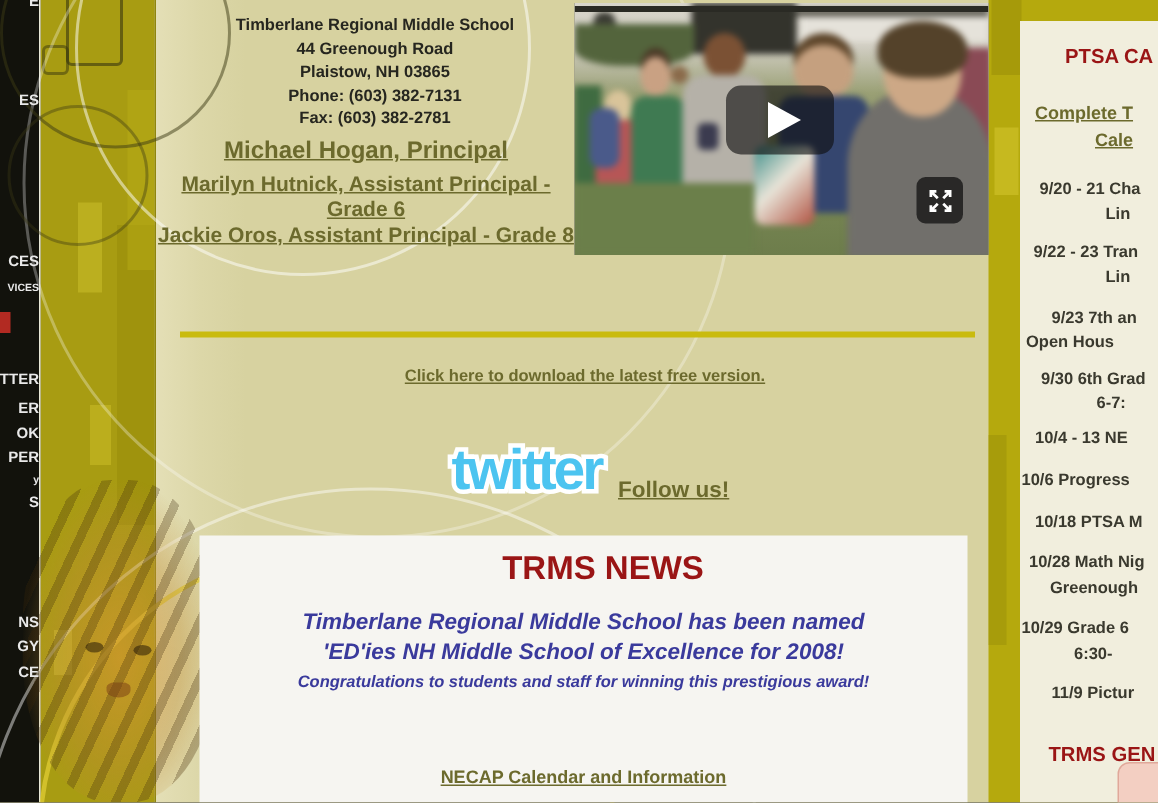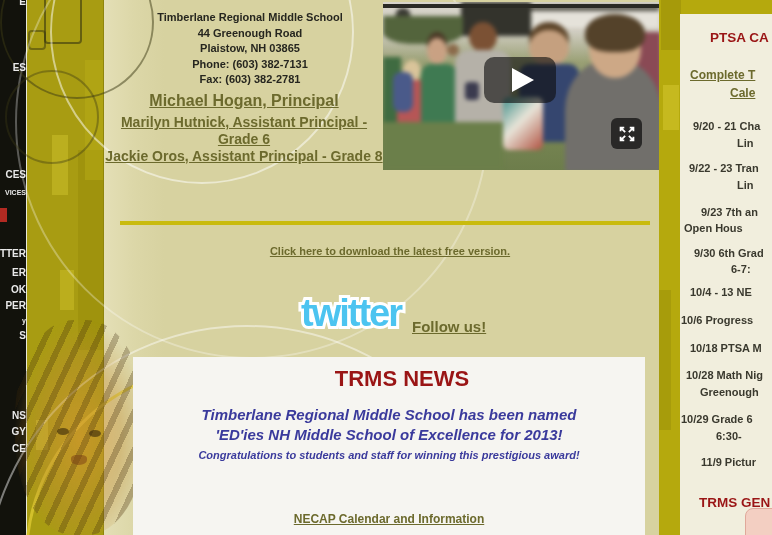--- a/index.html
+++ b/index.html
@@ -199,21 +199,21 @@
   <a class="tw-logo">
     <svg width="136" height="52">
       <text x="68" y="38" text-anchor="middle" font-family="Liberation Sans, sans-serif" font-size="38" font-weight="bold" letter-spacing="-2" fill="#4cc4f0" stroke="#ffffff" stroke-width="6" paint-order="stroke">twitter</text>
     </svg>
   </a>
   <a class="follow">Follow us!</a>
 
   <div class="news">
     <div class="title">TRMS NEWS</div>
     <div class="h1">Timberlane Regional Middle School has been named</div>
-    <div class="h2">'ED'ies NH Middle School of Excellence for 2013!</div>
+    <div class="h2">'ED'ies NH Middle School of Excellence for 2008!</div>
     <div class="sub">Congratulations to students and staff for winning this prestigious award!</div>
     <div class="necap"><a>NECAP Calendar and Information</a></div>
   </div>
 
   <div class="rightbox">
     <div class="cal-title" style="left:30px;top:16px;">PTSA CA</div>
     <a class="cal-link" style="left:10px;top:54px;">Complete T</a>
     <a class="cal-link" style="left:50px;top:72px;">Cale</a>
 
     <div class="cal" style="left:13px;top:106px;">9/20 - 21 Cha</div>

